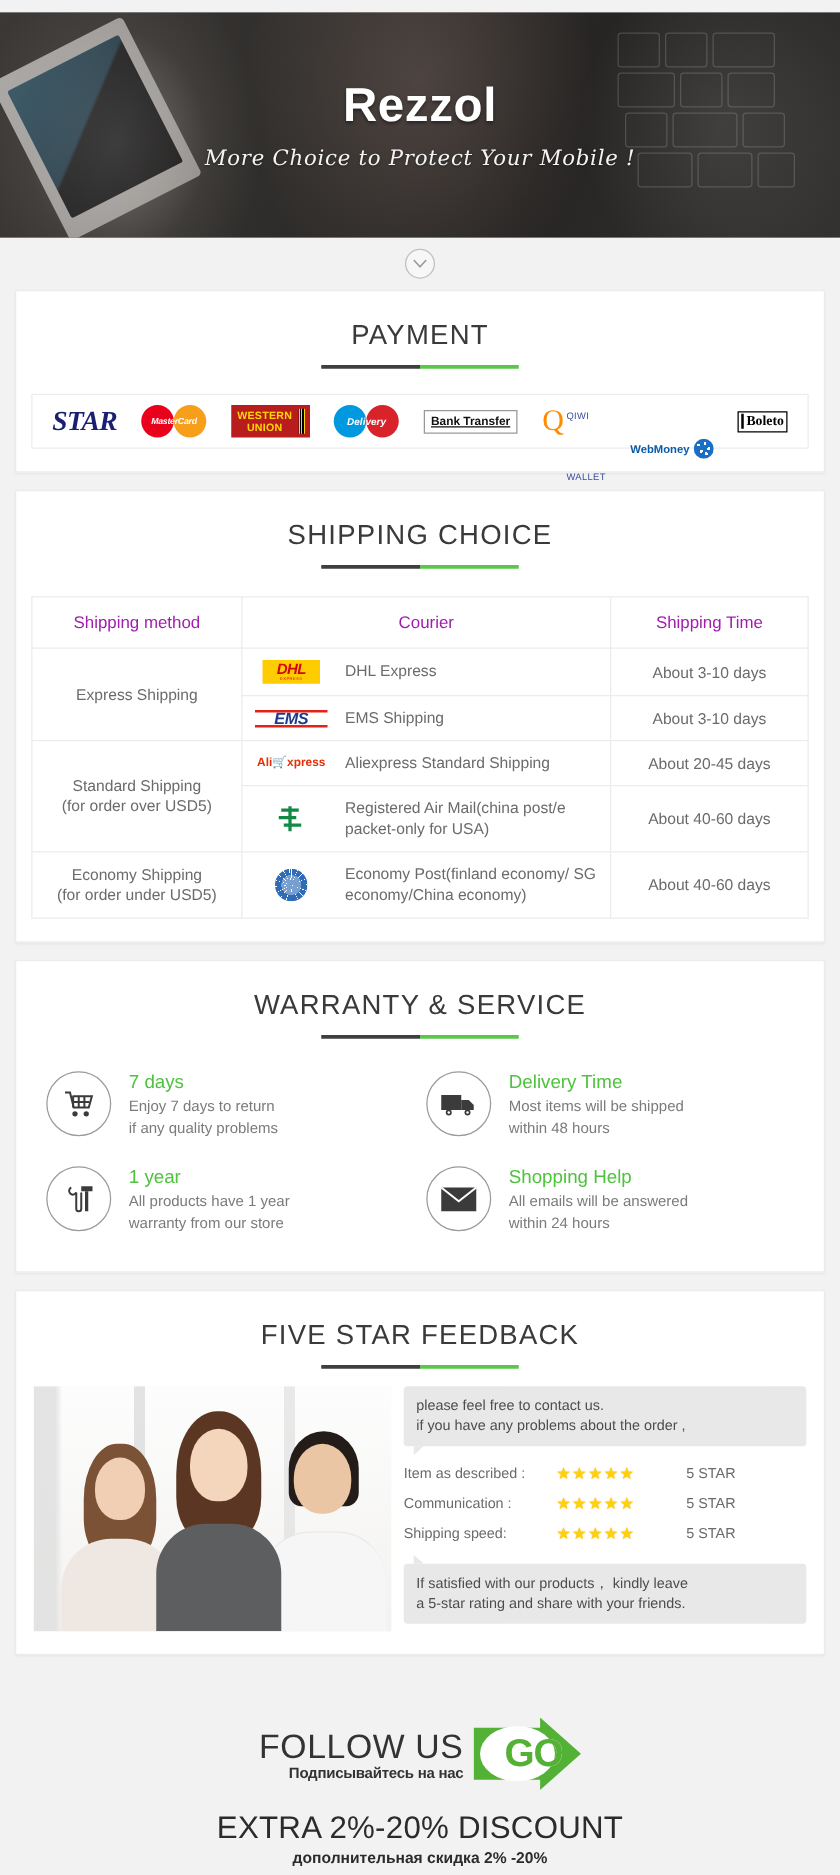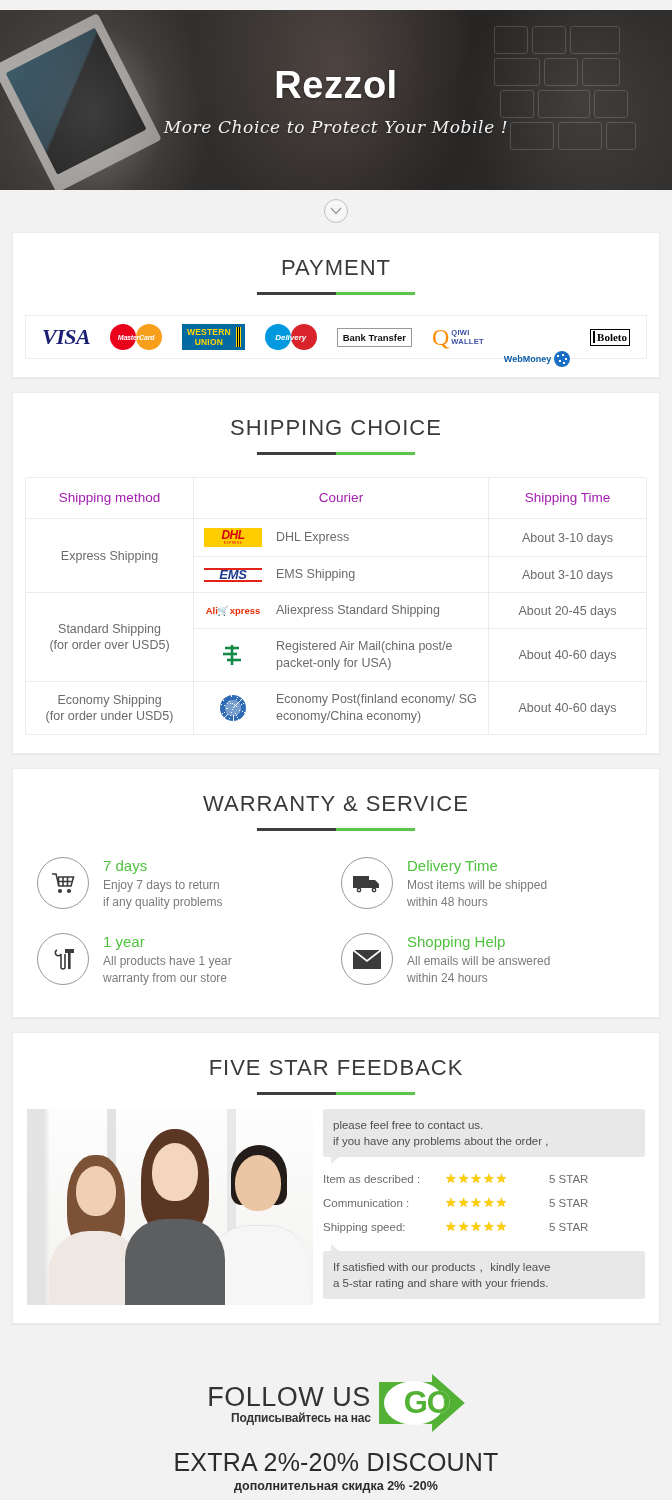--- a/index.html
+++ b/index.html
@@ -133,34 +133,34 @@
   .pay-logo { display: flex; align-items: center; justify-content: center; height: 30px; }
 
   .visa { font-family: "Liberation Serif", serif; font-style: italic; font-weight: bold;
           font-size: 22px; color: #1a1f71; letter-spacing: -.5px; }
   .mc { position: relative; width: 52px; height: 26px; }
   .mc i { position: absolute; top: 0; width: 26px; height: 26px; border-radius: 50%; }
   .mc .mc-r { left: 0; background: #eb001b; }
   .mc .mc-y { right: 0; background: #f79e1b; }
   .mc b { position: absolute; inset: 0; display: flex; align-items: center; justify-content: center;
           color: #fff; font-size: 7px; font-style: italic; z-index: 2; letter-spacing: -.2px; }
-  .wu { background: #0369a1; color: #ffd700; font-size: 8.5px; font-weight: bold; line-height: 10px;
+  .wu { background: #b91c1c; color: #ffd700; font-size: 8.5px; font-weight: bold; line-height: 10px;
         text-align: center; padding: 3px 14px 3px 5px; position: relative; letter-spacing: .2px; }
   .wu::after { content: ""; position: absolute; right: 4px; top: 3px; bottom: 3px; width: 5px;
                background: repeating-linear-gradient(90deg,#ffd700 0 1px,#000 1px 2px); }
   .maestro { position: relative; width: 52px; height: 26px; }
   .maestro i { position: absolute; top: 0; width: 26px; height: 26px; border-radius: 50%; }
   .maestro .ms-b { left: 0; background: #0099df; }
   .maestro .ms-r { right: 0; background: #d8232a; }
   .maestro b { position: absolute; inset: 0; display: flex; align-items: center; justify-content: center;
                color: #fff; font-size: 8px; font-style: italic; z-index: 2; }
-  .bank { border: 1px solid #999; padding: 3px 5px; font-size: 9.5px; font-weight: bold; color: #111; background:#fff; }
+  .bank { border: 1px solid #999; padding: 3px 5px; font-size: 9.5px; font-weight: bold; color: #111; background:#fff;text-decoration:underline; }
   .qiwi { display: flex; align-items: center; gap: 2px; }
   .qiwi .q { font-size: 24px; color: #ff8c00; font-family: "Liberation Serif", serif; line-height: 22px; }
-  .qiwi .qt { font-size: 7.5px; color: #3b4ea0; font-weight: bold; line-height: 9px; letter-spacing: .3px; }
+  .qiwi .qt { font-size: 7.5px; color: #3b4ea0; font-weight: normal; line-height: 9px; letter-spacing: .3px; margin-top: 40px; }
   .wm { display: flex; align-items: center; gap: 3px; margin-top: 44px; }
   .wm .wmt { font-size: 9px; color: #0b5ca8; font-weight: bold; }
   .wm .wmg { width: 16px; height: 16px; border-radius: 50%; background: #1a6fc4;
              background-image: radial-gradient(circle 1.2px at 4px 5px,#fff 99%,transparent),
                                radial-gradient(circle 1.2px at 9px 4px,#fff 99%,transparent),
                                radial-gradient(circle 1.2px at 12px 8px,#fff 99%,transparent),
                                radial-gradient(circle 1.2px at 6px 10px,#fff 99%,transparent),
                                radial-gradient(circle 1.2px at 10px 12px,#fff 99%,transparent); }
   .boleto { border: 1px solid #000; background: #fff; padding: 1px 2px 2px 2px; }
   .boleto .bars { height: 11px; width: 58px;
@@ -184,21 +184,21 @@
     text-align: center;
     vertical-align: middle;
     line-height: 16px;
   }
   table.ship th { color: #a21caf; font-size: 13.5px; padding: 12px 8px; }
   td.courier-cell { text-align: left; padding: 7px 10px; }
   .courier-row { display: flex; align-items: center; gap: 12px; }
   .courier-logo { width: 62px; min-width: 62px; display: flex; align-items: center; justify-content: center; }
   .courier-name { font-size: 12.5px; color: #6b6b6b; text-align: left; line-height: 17px; }
 
-  .dhl { background: #ffcc00; padding: 2px 4px 1px 4px; position: relative; width:58px; }
+  .dhl { background: #ffcc00; padding: 2px 4px 1px 4px; position: relative; width:46px; }
   .dhl .dhl-t { color: #d40511; font-weight: bold; font-style: italic; font-size: 12px; line-height: 11px; text-align:center; letter-spacing:-.5px; }
   .dhl .dhl-s { color: #d40511; font-size: 3.2px; text-align: center; letter-spacing: .4px; line-height: 5px; }
   .ems { position: relative; width: 58px; }
   .ems .ems-t { color: #1d3a8f; font-weight: bold; font-style: italic; font-size: 13px; text-align: center; letter-spacing: -.3px; }
   .ems::before, .ems::after { content: ""; position: absolute; height: 2px; background: #e2231a; }
   .ems::before { left: 0; right: 0; top: 1px; }
   .ems::after { left: 0; right: 0; bottom: 1px; }
   .aliex { font-size: 9.5px; font-weight: bold; color: #e62e04; white-space: nowrap; }
   .aliex .ali-cart { color: #e62e04; }
   .unpost { width: 26px; height: 26px; border-radius: 50%; background: #2f6cb5;
@@ -332,21 +332,21 @@
 
 <div class="card">
   <div class="sec-title">PAYMENT</div>
   <div class="sec-rule">
     <span class="rule-dark"></span>
       <span class="rule-green"></span>
   </div>
   <div class="pay-strip">
 
     <div class="pay-logo">
-      <span class="visa">VISA</span>
+      <span class="visa">STAR</span>
     </div>
 
     <div class="pay-logo">
       <span class="mc">
           <i class="mc-r"></i>
           <i class="mc-y"></i>
         <b>MasterCard</b>
       </span>
     </div>
 

